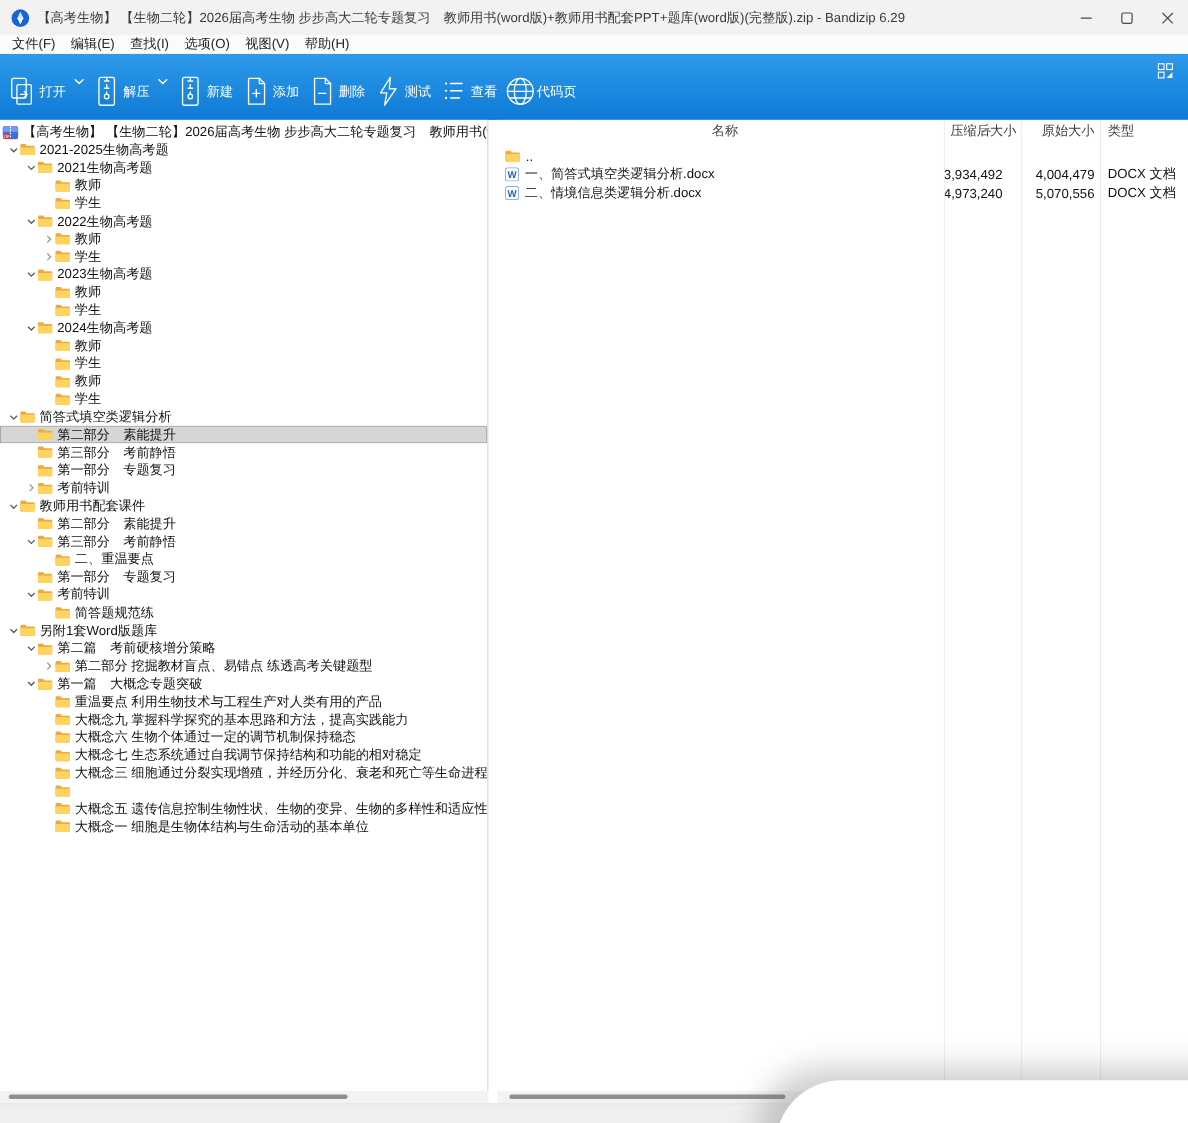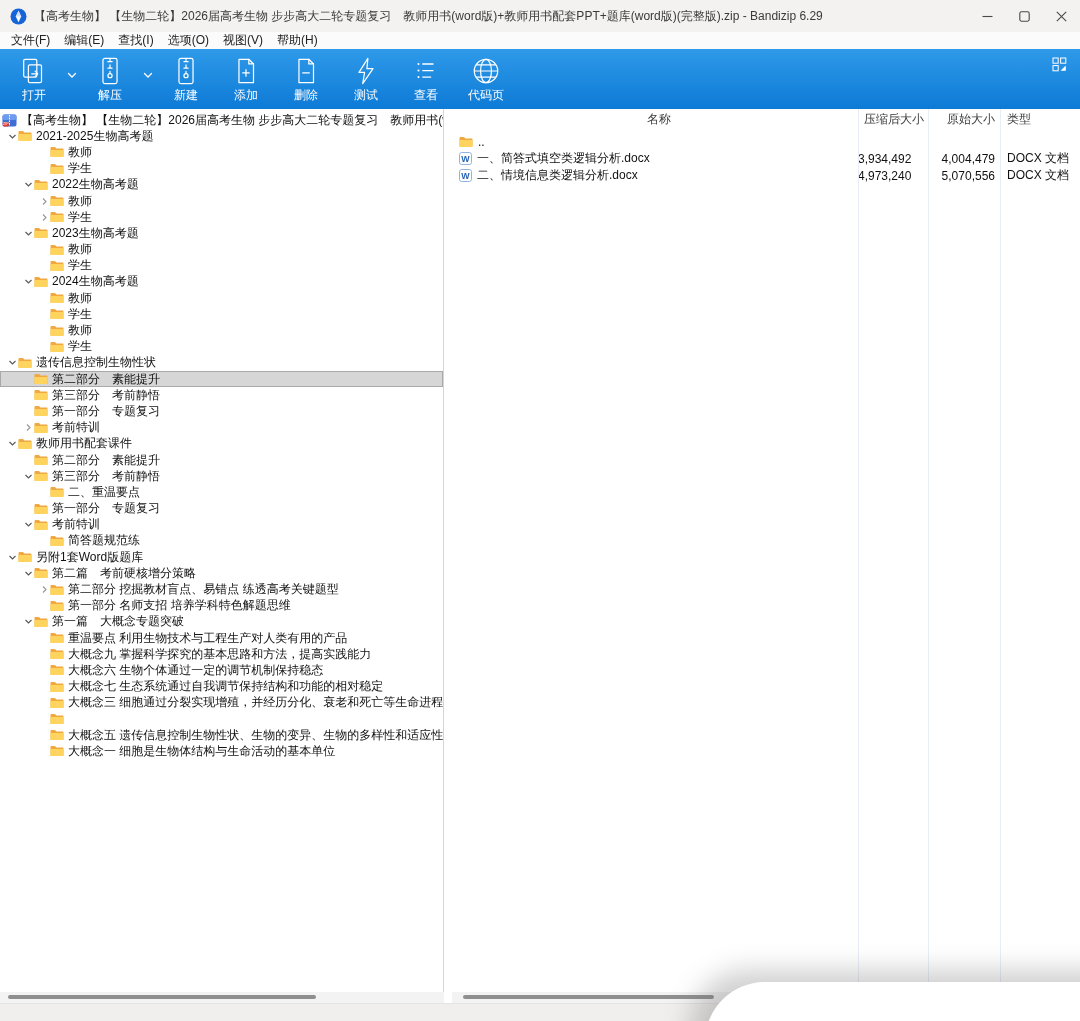--- a/index.html
+++ b/index.html
@@ -9,21 +9,21 @@
   .titlebar{height:32px;background:#f3f2f1;display:flex;align-items:center;position:relative;}
   .app-ico{margin:0 7px 0 10px;display:flex;flex:none;}
   .title{font-size:12px;color:#3a3a3a;white-space:nowrap;overflow:hidden;max-width:880px;}
   .wbtns{position:absolute;right:0;top:0;height:32px;display:flex;}
   .wbtn{width:37px;height:32px;display:flex;align-items:center;justify-content:center;}
   
   .menubar{height:17px;background:#fbfbfb;display:flex;align-items:center;font-size:12px;color:#222;padding-left:4px;}
   .menu-item{padding:0 7px;}
   
   .toolbar{height:60px;background:linear-gradient(180deg,#2f9ae9 0%,#0d7ad6 100%);display:flex;padding-left:4px;position:relative;}
-  .tb{display:flex;flex-direction:column;align-items:center;width:56px;margin:0 2px;padding-top:7px;}
+  .tb{display:flex;flex-direction:row;align-items:center;width:56px;margin:0 2px;padding-top:7px;}
   .tbi{height:30px;display:flex;align-items:center;}
   .tbl{font-size:12px;color:#fff;margin-top:1px;white-space:nowrap;}
   .tb-caret{width:16px;height:30px;margin-top:10px;display:flex;align-items:center;justify-content:center;}
   .layout-toggle{position:absolute;right:13px;top:8px;display:flex;}
   
   #main{position:absolute;top:109px;left:0;right:0;bottom:0;}
   .treepanel{position:absolute;left:0;top:0;width:444px;height:883px;border-right:1px solid #d5d5d5;
              overflow:hidden;padding-top:3px;box-sizing:border-box;background:#fff;}
   .tree-row{display:flex;align-items:center;height:16.2px;white-space:nowrap;font-size:12px;color:#111;}
   .tree-row.selected{background:#d6d6d6;box-shadow:inset 0 0 0 1px #a9a9a9;}
@@ -221,20 +221,35 @@
         </span>
         <span class="tico">
           <svg width="14" height="12" viewBox="0 0 14 12">
             <path d="M0.5 2.2 C0.5 1.4 1 1 1.7 1 H5 L6.4 2.6 H12.4 C13.1 2.6 13.5 3 13.5 3.7 V9.9 C13.5 10.6 13.1 11 12.4 11 H1.6 C0.9 11 0.5 10.6 0.5 9.9 Z" fill="#efa940"></path>
             <path d="M0.5 4.1 H13.5 V9.9 C13.5 10.6 13.1 11 12.4 11 H1.6 C0.9 11 0.5 10.6 0.5 9.9 Z" fill="#ffd45e"></path>
           </svg>
         </span>
         <span class="tlabel">2021-2025生物高考题</span>
       </div>
       <div class="tree-row">
+        <span class="pad" style="width: 22px;"></span>
+        <span class="chev">
+          <svg width="9" height="9" viewBox="0 0 9 9" fill="none" stroke="#5a5a5a" stroke-width="1.2">
+            <path d="M1.5 3 L4.5 6 L7.5 3"></path>
+          </svg>
+        </span>
+        <span class="tico">
+          <svg width="14" height="12" viewBox="0 0 14 12">
+            <path d="M0.5 2.2 C0.5 1.4 1 1 1.7 1 H5 L6.4 2.6 H12.4 C13.1 2.6 13.5 3 13.5 3.7 V9.9 C13.5 10.6 13.1 11 12.4 11 H1.6 C0.9 11 0.5 10.6 0.5 9.9 Z" fill="#efa940"></path>
+            <path d="M0.5 4.1 H13.5 V9.9 C13.5 10.6 13.1 11 12.4 11 H1.6 C0.9 11 0.5 10.6 0.5 9.9 Z" fill="#ffd45e"></path>
+          </svg>
+        </span>
+        <span class="tlabel">2021生物高考题</span>
+      </div>
+      <div class="tree-row">
         <span class="pad" style="width: 38px;"></span>
         <span class="chev"></span>
         <span class="tico">
           <svg width="14" height="12" viewBox="0 0 14 12">
             <path d="M0.5 2.2 C0.5 1.4 1 1 1.7 1 H5 L6.4 2.6 H12.4 C13.1 2.6 13.5 3 13.5 3.7 V9.9 C13.5 10.6 13.1 11 12.4 11 H1.6 C0.9 11 0.5 10.6 0.5 9.9 Z" fill="#efa940"></path>
             <path d="M0.5 4.1 H13.5 V9.9 C13.5 10.6 13.1 11 12.4 11 H1.6 C0.9 11 0.5 10.6 0.5 9.9 Z" fill="#ffd45e"></path>
           </svg>
         </span>
         <span class="tlabel">教师</span>
       </div>
@@ -396,21 +411,21 @@
           <svg width="9" height="9" viewBox="0 0 9 9" fill="none" stroke="#5a5a5a" stroke-width="1.2">
             <path d="M1.5 3 L4.5 6 L7.5 3"></path>
           </svg>
         </span>
         <span class="tico">
           <svg width="14" height="12" viewBox="0 0 14 12">
             <path d="M0.5 2.2 C0.5 1.4 1 1 1.7 1 H5 L6.4 2.6 H12.4 C13.1 2.6 13.5 3 13.5 3.7 V9.9 C13.5 10.6 13.1 11 12.4 11 H1.6 C0.9 11 0.5 10.6 0.5 9.9 Z" fill="#efa940"></path>
             <path d="M0.5 4.1 H13.5 V9.9 C13.5 10.6 13.1 11 12.4 11 H1.6 C0.9 11 0.5 10.6 0.5 9.9 Z" fill="#ffd45e"></path>
           </svg>
         </span>
-        <span class="tlabel">遗传信息控制生物性状</span>
+        <span class="tlabel">简答式填空类逻辑分析</span>
       </div>
       <div class="tree-row selected">
         <span class="pad" style="width: 22px;"></span>
         <span class="chev"></span>
         <span class="tico">
           <svg width="14" height="12" viewBox="0 0 14 12">
             <path d="M0.5 2.2 C0.5 1.4 1 1 1.7 1 H5 L6.4 2.6 H12.4 C13.1 2.6 13.5 3 13.5 3.7 V9.9 C13.5 10.6 13.1 11 12.4 11 H1.6 C0.9 11 0.5 10.6 0.5 9.9 Z" fill="#efa940"></path>
             <path d="M0.5 4.1 H13.5 V9.9 C13.5 10.6 13.1 11 12.4 11 H1.6 C0.9 11 0.5 10.6 0.5 9.9 Z" fill="#ffd45e"></path>
           </svg>
         </span>
@@ -579,31 +594,20 @@
             <path d="M3 1.5 L6 4.5 L3 7.5"></path>
           </svg>
         </span>
         <span class="tico">
           <svg width="14" height="12" viewBox="0 0 14 12">
             <path d="M0.5 2.2 C0.5 1.4 1 1 1.7 1 H5 L6.4 2.6 H12.4 C13.1 2.6 13.5 3 13.5 3.7 V9.9 C13.5 10.6 13.1 11 12.4 11 H1.6 C0.9 11 0.5 10.6 0.5 9.9 Z" fill="#efa940"></path>
             <path d="M0.5 4.1 H13.5 V9.9 C13.5 10.6 13.1 11 12.4 11 H1.6 C0.9 11 0.5 10.6 0.5 9.9 Z" fill="#ffd45e"></path>
           </svg>
         </span>
         <span class="tlabel">第二部分 挖掘教材盲点、易错点 练透高考关键题型</span>
-      </div>
-      <div class="tree-row">
-        <span class="pad" style="width: 38px;"></span>
-        <span class="chev"></span>
-        <span class="tico">
-          <svg width="14" height="12" viewBox="0 0 14 12">
-            <path d="M0.5 2.2 C0.5 1.4 1 1 1.7 1 H5 L6.4 2.6 H12.4 C13.1 2.6 13.5 3 13.5 3.7 V9.9 C13.5 10.6 13.1 11 12.4 11 H1.6 C0.9 11 0.5 10.6 0.5 9.9 Z" fill="#efa940"></path>
-            <path d="M0.5 4.1 H13.5 V9.9 C13.5 10.6 13.1 11 12.4 11 H1.6 C0.9 11 0.5 10.6 0.5 9.9 Z" fill="#ffd45e"></path>
-          </svg>
-        </span>
-        <span class="tlabel">第一部分 名师支招 培养学科特色解题思维</span>
       </div>
       <div class="tree-row">
         <span class="pad" style="width: 22px;"></span>
         <span class="chev">
           <svg width="9" height="9" viewBox="0 0 9 9" fill="none" stroke="#5a5a5a" stroke-width="1.2">
             <path d="M1.5 3 L4.5 6 L7.5 3"></path>
           </svg>
         </span>
         <span class="tico">
           <svg width="14" height="12" viewBox="0 0 14 12">

